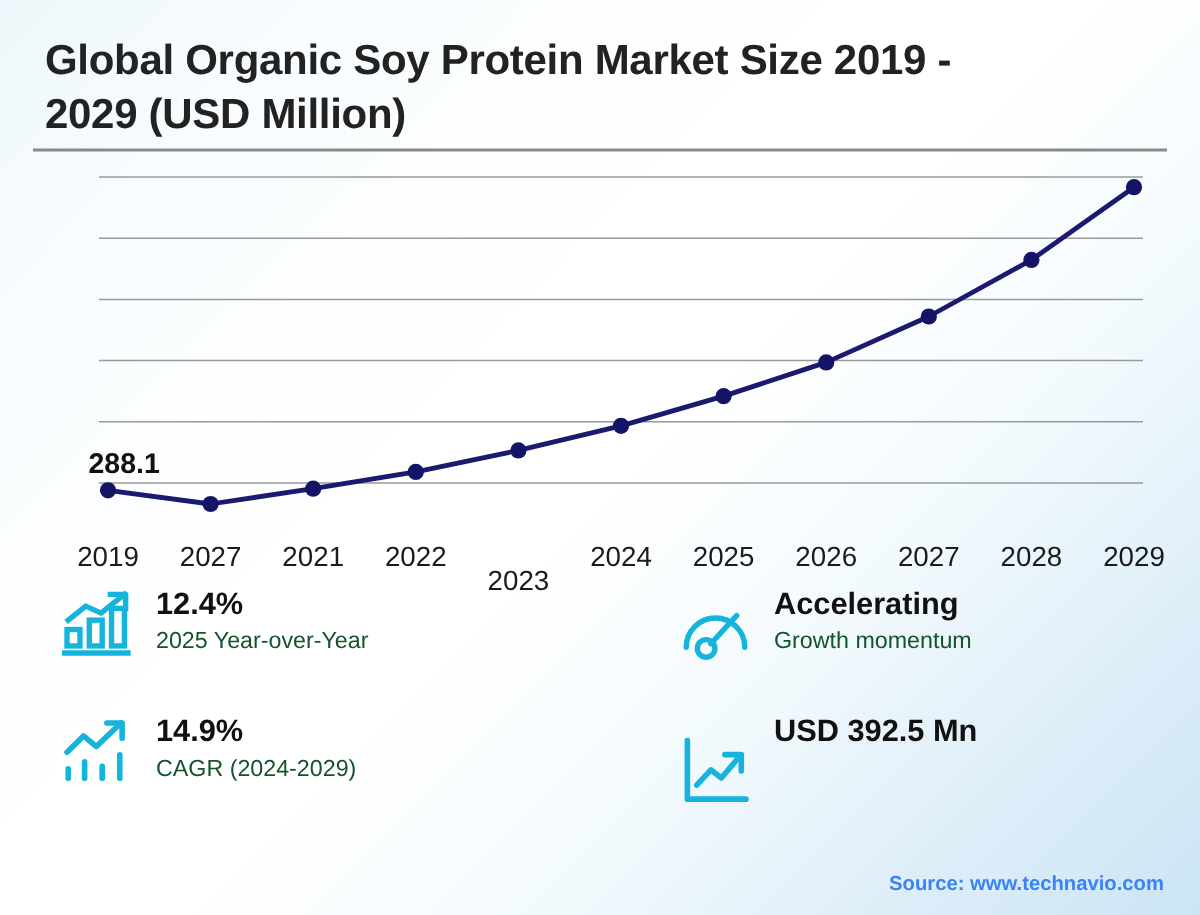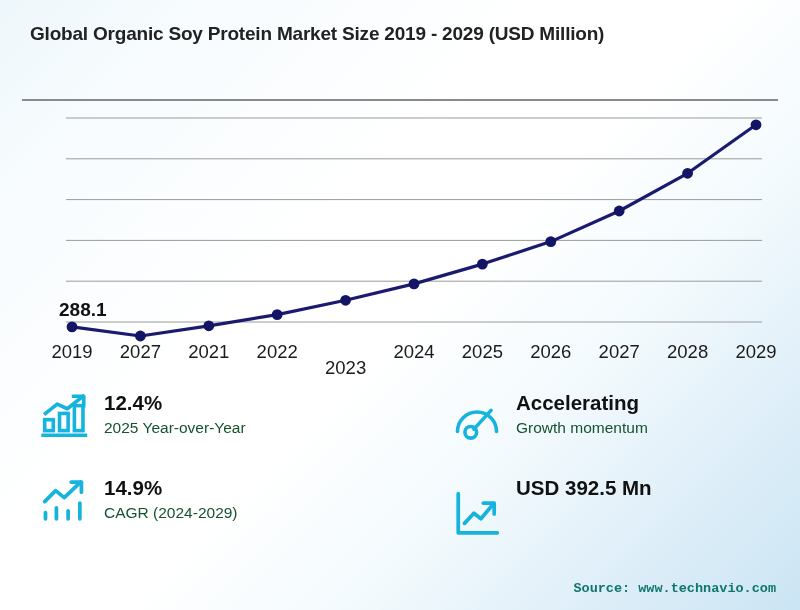--- a/index.html
+++ b/index.html
@@ -17,34 +17,34 @@
         #dcedf8 86%,
         #cbe5f4 100%);
     position:relative;
     color:#1b1b1b;
   }
   .page{position:absolute;inset:0;}
 
   
   .header{position:absolute;left:30px;top:22px;width:740px;}
   .title{
-    font-size:19px;line-height:1.30;font-weight:bold;
+    font-size:28px;line-height:1.30;font-weight:bold;
     color:#222222;letter-spacing:-0.2px;margin:0;max-width:640px;
   }
   .rule{
     position:absolute;left:22px;top:99px;width:756px;height:2px;
     background:#8a8a8a;
   }
 
   
   .chart-wrap{position:absolute;left:0;top:108px;width:800px;height:262px;}
   .chart-svg{display:block;}
 
   .axis-labels{
-    position:absolute;left:0;top:341px;width:800px;height:28px;text-decoration:underline;
+    position:absolute;left:0;top:360px;width:800px;height:28px;text-decoration:underline;
   }
   .axis-labels .tick{
     position:absolute;top:0;
     font-size:18.5px;color:#1b1b1b;text-align:center;
     transform:translateX(-50%);white-space:nowrap;
   }
 
   .point-label{
     position:absolute;
     font-size:19px;font-weight:bold;color:#111;
@@ -68,21 +68,21 @@
   .s1{left:40px;top:8px;}
   .s2{left:40px;top:93px;}
   .s3{left:452px;top:8px;}
   .s4{left:452px;top:93px;}
   .s3 .ico{margin-top:4px;}
   .s4 .ico{margin-top:14px;}
 
   
   .source{
     position:absolute;right:24px;bottom:14px;
-    font-size:13.5px;font-weight:bold;color:#0f766e;white-space:nowrap;font-family:Liberation Mono, monospace;
+    font-size:13.5px;font-weight:bold;color:#3b82f6;white-space:nowrap;
   }
 </style>
 </head>
 <body>
 
 <div class="page">
 
   <div class="header">
     <h1 class="title">Global Organic Soy Protein Market Size 2019 - 2029 (USD Million)</h1>
   </div>

